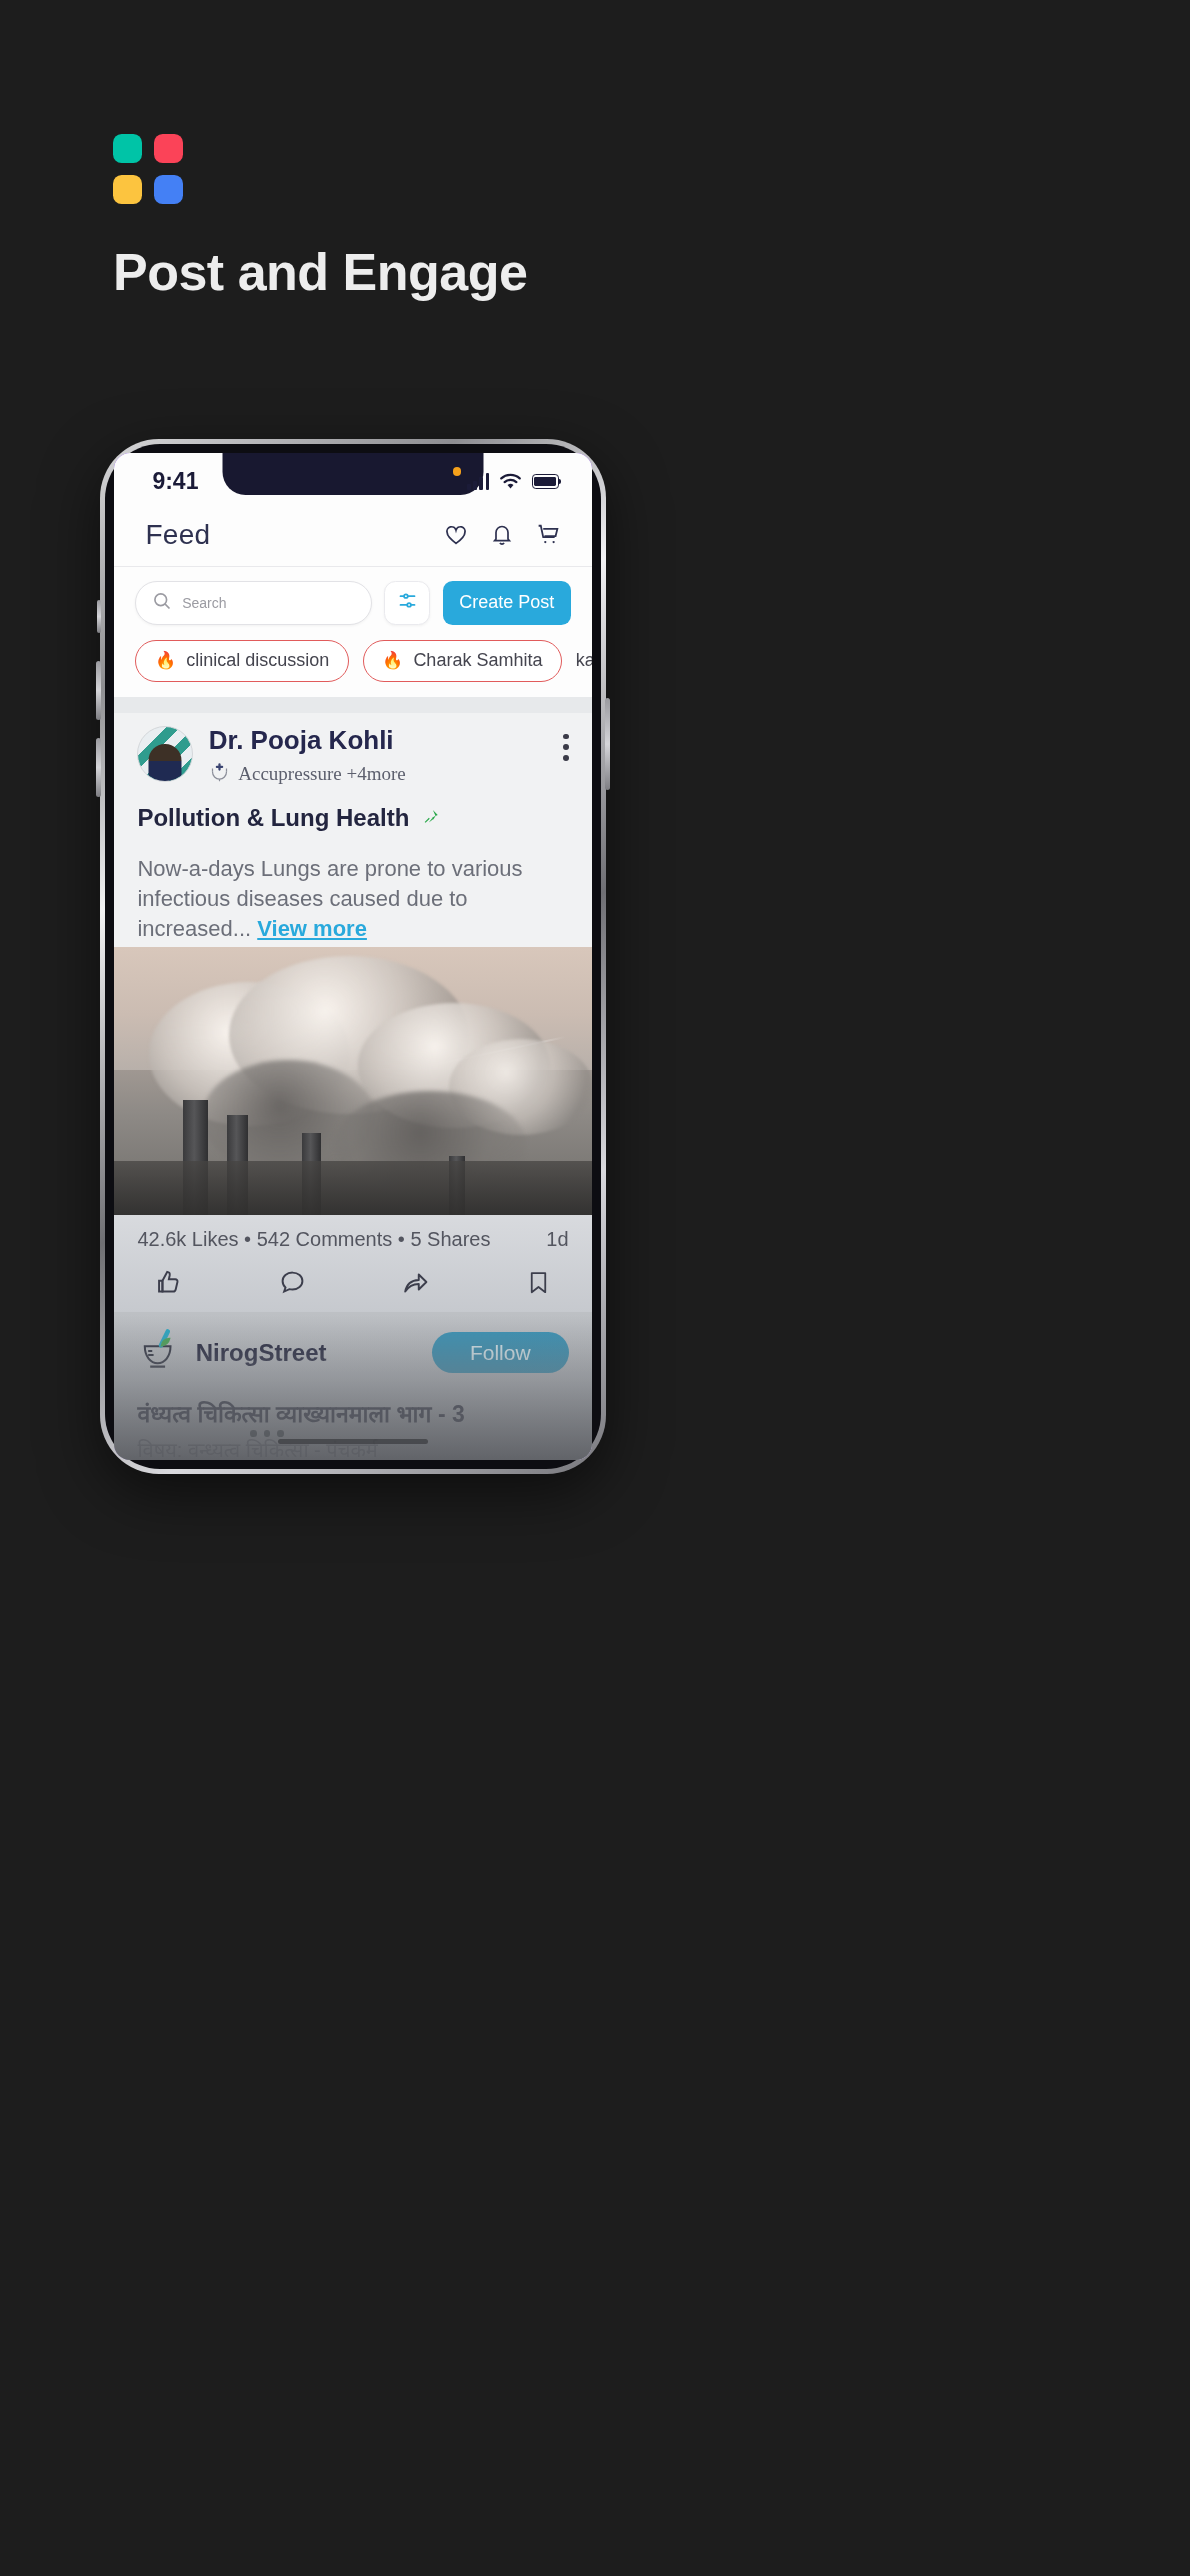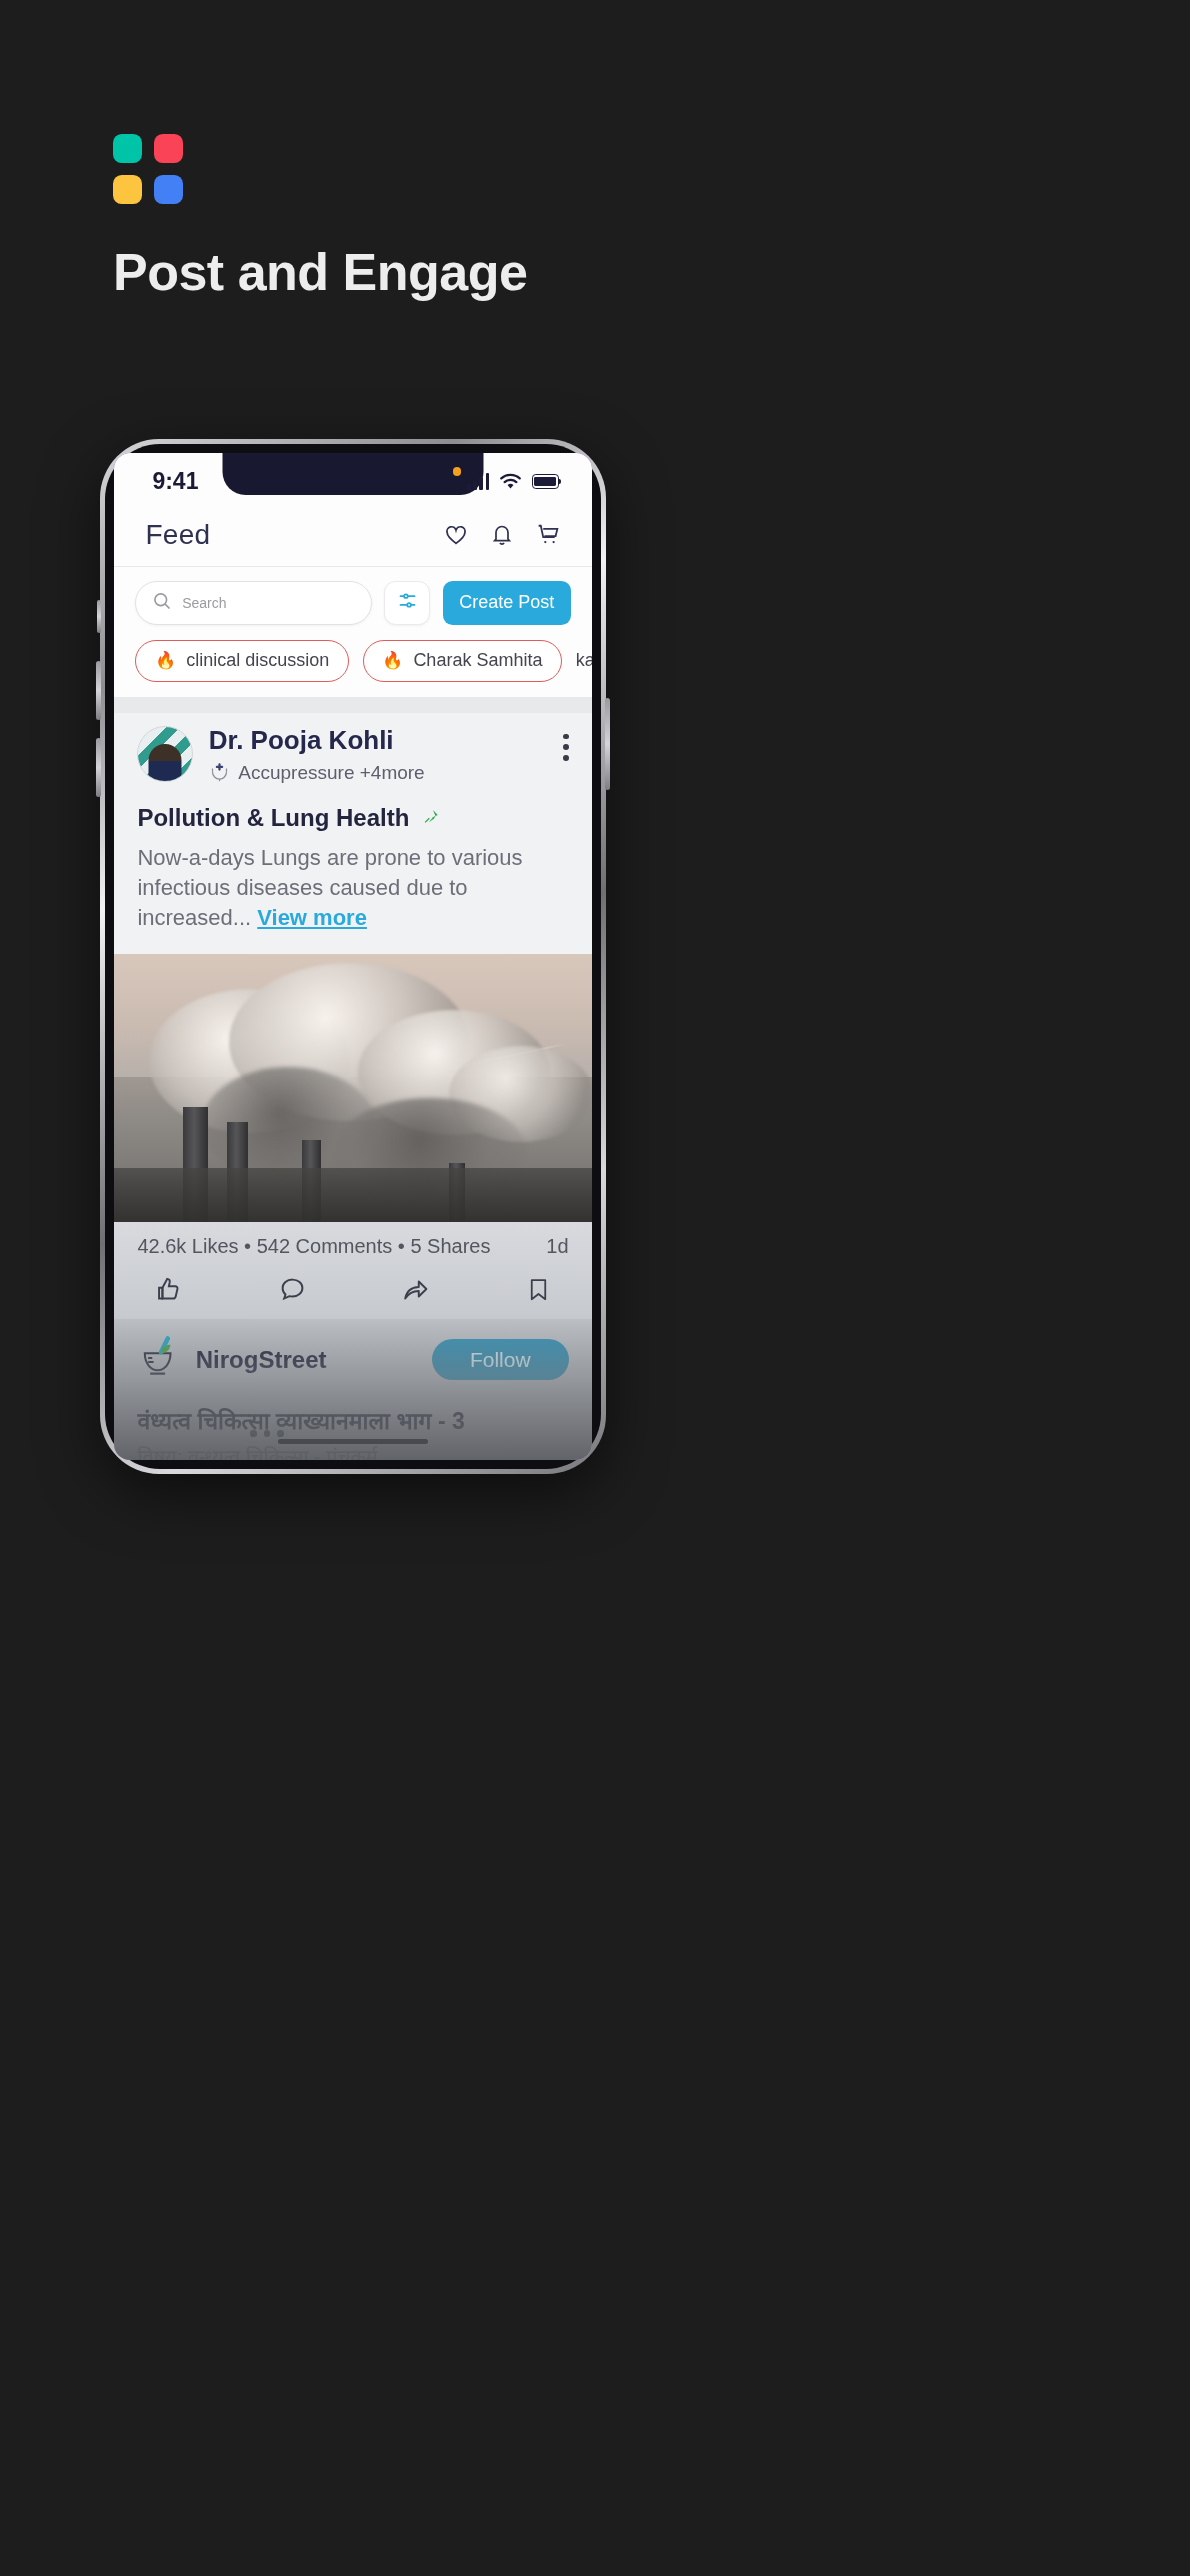--- a/index.html
+++ b/index.html
@@ -205,38 +205,38 @@
     position:relative; overflow:hidden;
     border:1px solid #d4d7da;
   }
   .avatar::after{
     content:"";position:absolute;left:50%;top:32%;transform:translateX(-50%);
     width:33px;height:44px;border-radius:16.3px 16.3px 5.8px 5.8px;
     background:linear-gradient(180deg,#3d3026 0 38%,#1f2a52 38% 100%);
   }
   .post-meta { flex:1; }
   .author { font-size:26px; font-weight:bold; color:#25274d; line-height:1.15; }
-  .specialty-row { display:flex; align-items:flex-start; gap:8.6px; margin-top:5.8px; }
+  .specialty-row { display:flex; align-items:center; gap:8.6px; margin-top:5.8px;font-family:Liberation Serif, serif; }
   .specialty { font-size:19px; color:#5c5f6d; }
   .kebab { display:flex;flex-direction:column;gap:4.8px;padding-top:7.7px; }
   .kebab i { width:5.8px;height:5.8px;border-radius:50%;background:#3b3b48;display:block; }
 
   .post-title {
     margin-top:17px;
     font-size:24px;
     font-weight:bold;
     color:#23253f;
     display:flex;align-items:center;gap:13px;
   }
   .post-body {
-    margin-top:11px;
+    margin-top:22px;
     font-size:22px;
     line-height:1.38;
     color:#6c6f79;
-    padding-bottom:20px;
+    padding-bottom:2px;
   }
   .view-more { color:#29a9dc; font-weight:bold; text-decoration:underline; }
 
   
   .post-image {
     position:relative;
     height:268px;
     overflow:hidden;
     background:linear-gradient(180deg,#c4b7ae 0%,#b3a79f 28%,#8e8a86 62%,#6d6b68 100%);
   }

